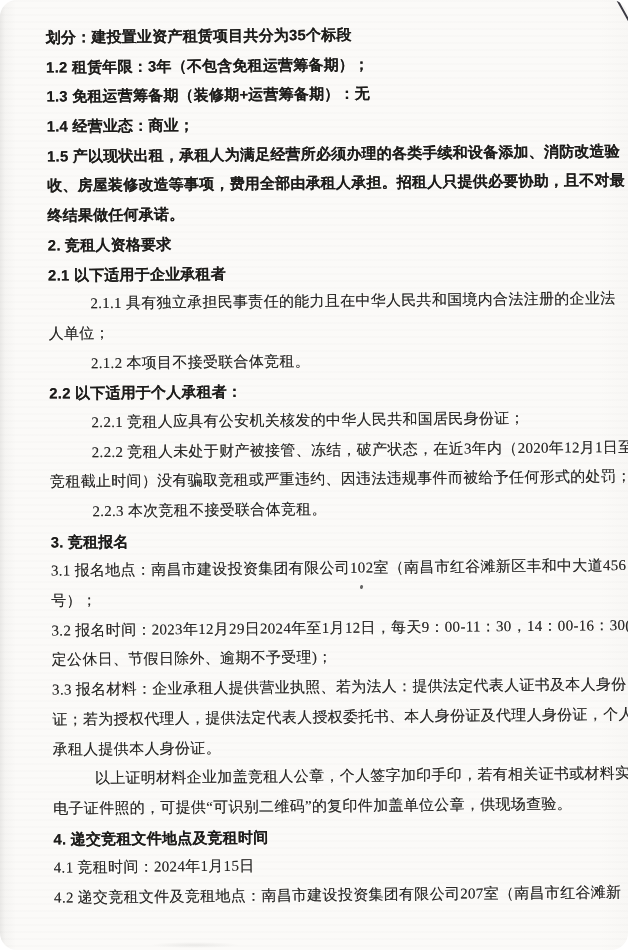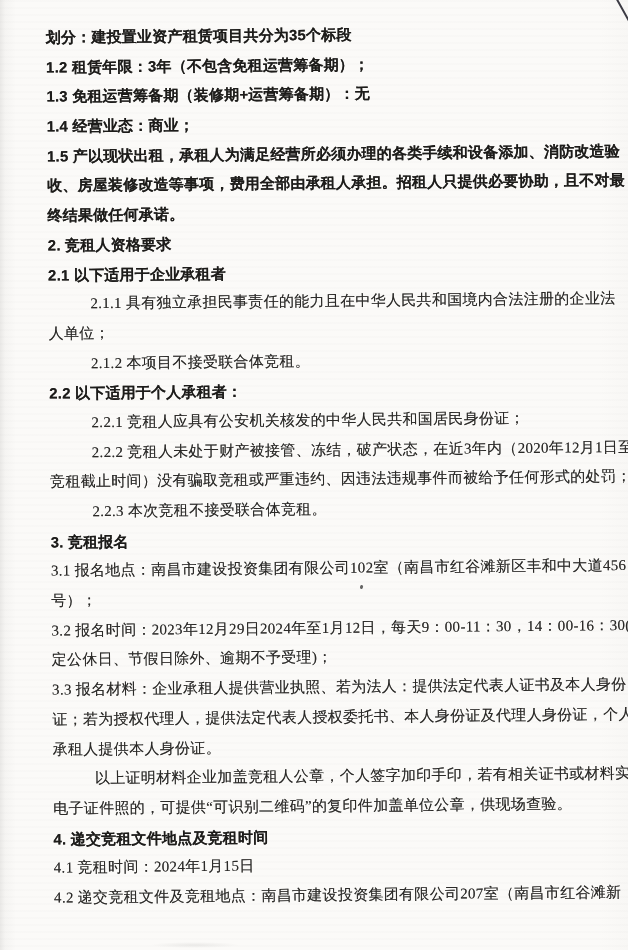--- a/index.html
+++ b/index.html
@@ -13,20 +13,21 @@
     font-family: "Liberation Serif", serif;
   }
   .page {
     position: relative;
     width: 628px;
     height: 950px;
     overflow: hidden;
     background:
       repeating-linear-gradient(180deg, rgba(120,120,125,0.02) 0 2px, rgba(0,0,0,0) 2px 7px),
       linear-gradient(90deg, #e9e8e6 0px, #f5f4f2 5px, #fbfaf8 16px, #fbfaf8 600px, #f8f7f5 628px);
+    border-radius: 17px;
   }
   .content {
     position: absolute;
     left: 0;
     top: 20px;
     width: 628px;
     transform: rotate(-0.55deg);
     transform-origin: 314px 455px;
   }
   .line {

